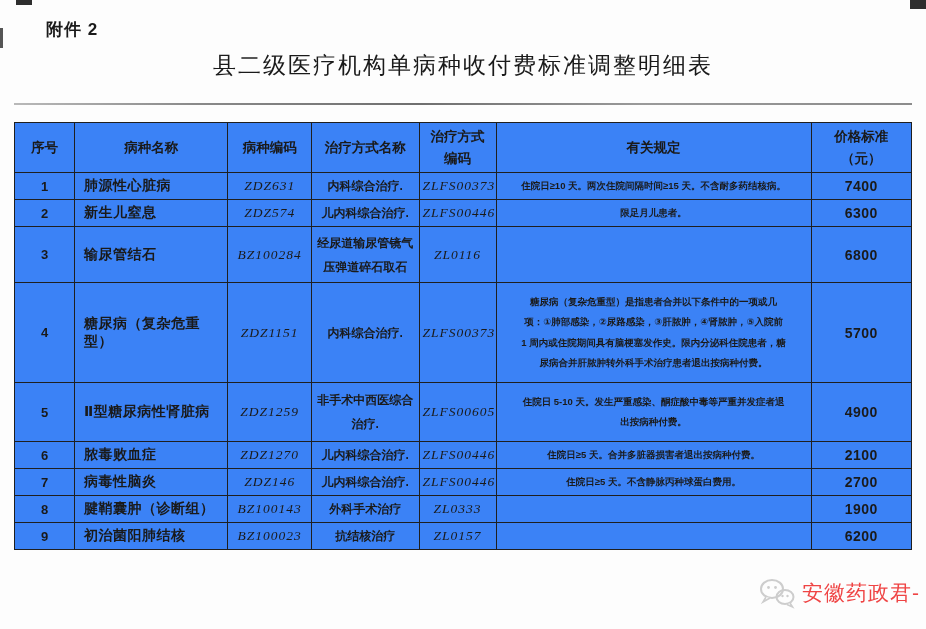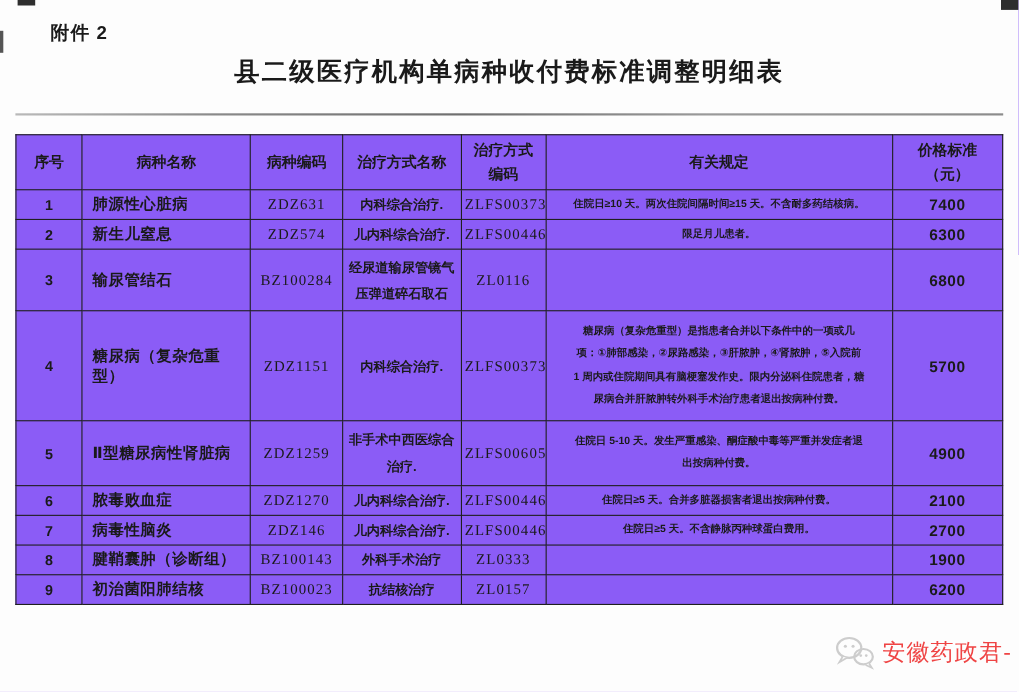--- a/index.html
+++ b/index.html
@@ -13,49 +13,49 @@
   .mark-tl{left:16px;top:0;width:16px;height:5px;}
   .mark-tr{right:0;top:0;width:16px;height:9px;}
   .mark-l{left:0;top:28px;width:3px;height:20px;background:#555;}
 
   .attachment{
     position:absolute;left:46px;top:18px;
     font-size:17px;font-weight:bold;letter-spacing:1px;
   }
   .doc-title{
     position:absolute;left:0;top:50px;width:100%;
-    text-align:center;font-size:23px;font-weight:bold;letter-spacing:2px;
+    text-align:center;font-size:23px;font-weight:normal;letter-spacing:2px;
   }
   .title-rule{
     position:absolute;left:14px;top:103px;width:898px;height:2px;
     background:linear-gradient(90deg,#b9b9b9 0%,#8a8a8a 20%,#6f6f6f 45%,#9a9a9a 70%,#8c8c8c 100%);
   }
 
   table.fee-table{
     position:absolute;left:14px;top:122px;width:898px;
     border-collapse:collapse;table-layout:fixed;
-    background:#8b5cf6;
+    background:#3b82f6;
   }
   .fee-table td,.fee-table th{
     border:1.6px solid #1f1f1f;
     text-align:center;vertical-align:middle;
     padding:1px 3px;overflow:hidden;
   }
   .fee-table th{font-size:13.5px;font-weight:bold;line-height:1.6;}
   col.c-no{width:6.7%;}
   col.c-name{width:17.1%;}
   col.c-code{width:9.3%;}
   col.c-treat{width:12.0%;}
   col.c-tcode{width:8.6%;}
   col.c-reg{width:35.1%;}
   col.c-price{width:11.2%;}
 
   td.no{font-size:13px;font-weight:600;}
   td.name{text-align:left;padding-left:9px;font-size:14px;font-weight:bold;letter-spacing:0.5px;}
-  td.code,td.tcode{font-family:"Liberation Serif","DejaVu Serif",serif;font-size:13.5px;letter-spacing:1px;}
+  td.code,td.tcode{font-family:"Liberation Serif","DejaVu Serif",serif;font-size:13.5px;letter-spacing:1px;font-style:italic;}
   td.treat{font-size:12px;font-weight:600;line-height:2.0;}
   td.reg{font-size:9.5px;font-weight:bold;line-height:2.15;padding:2px 24px;}
   td.price{font-size:14px;font-weight:600;letter-spacing:0.5px;margin-left:36px;}
 
   tr.hh{height:50px;}
   tr.r1{height:26px;} tr.r2{height:27px;} tr.r3{height:56px;}
   tr.r4{height:100px;} tr.r5{height:59px;} tr.r6{height:23px;}
   tr.r7{height:24px;} tr.r8{height:24px;} tr.r9{height:24px;} tr.r10{height:34px;}
 
   .watermark{

